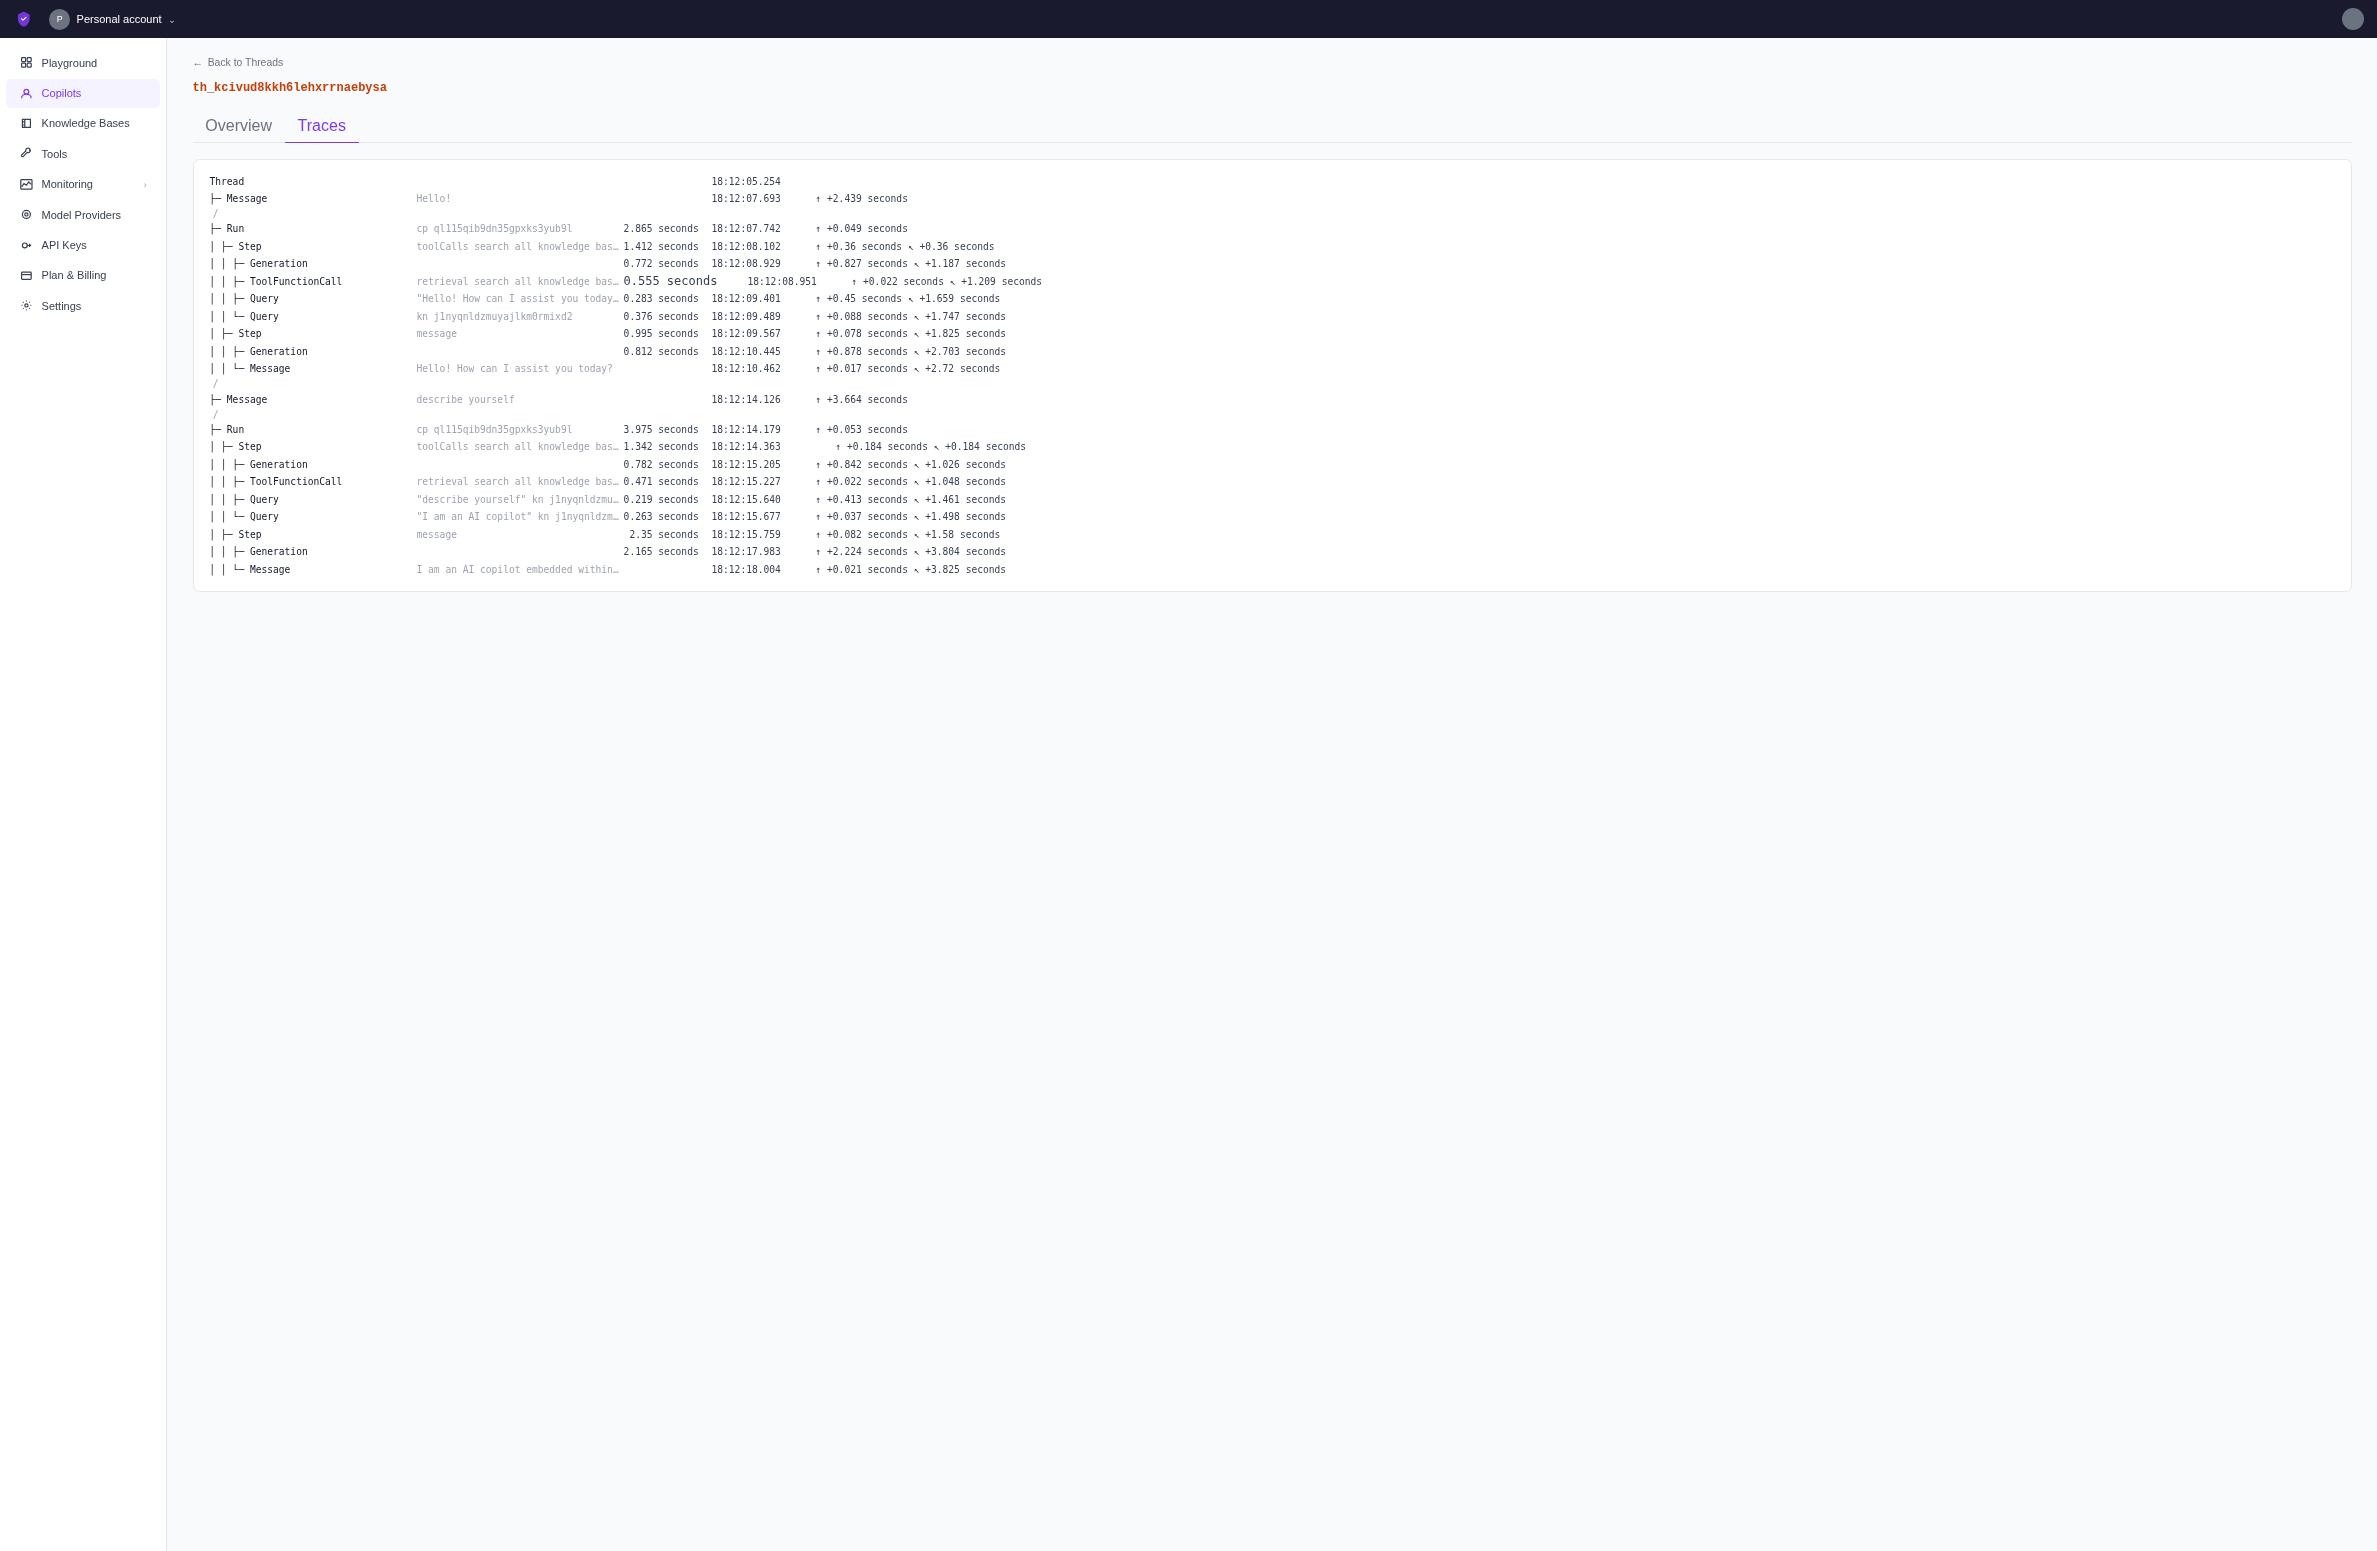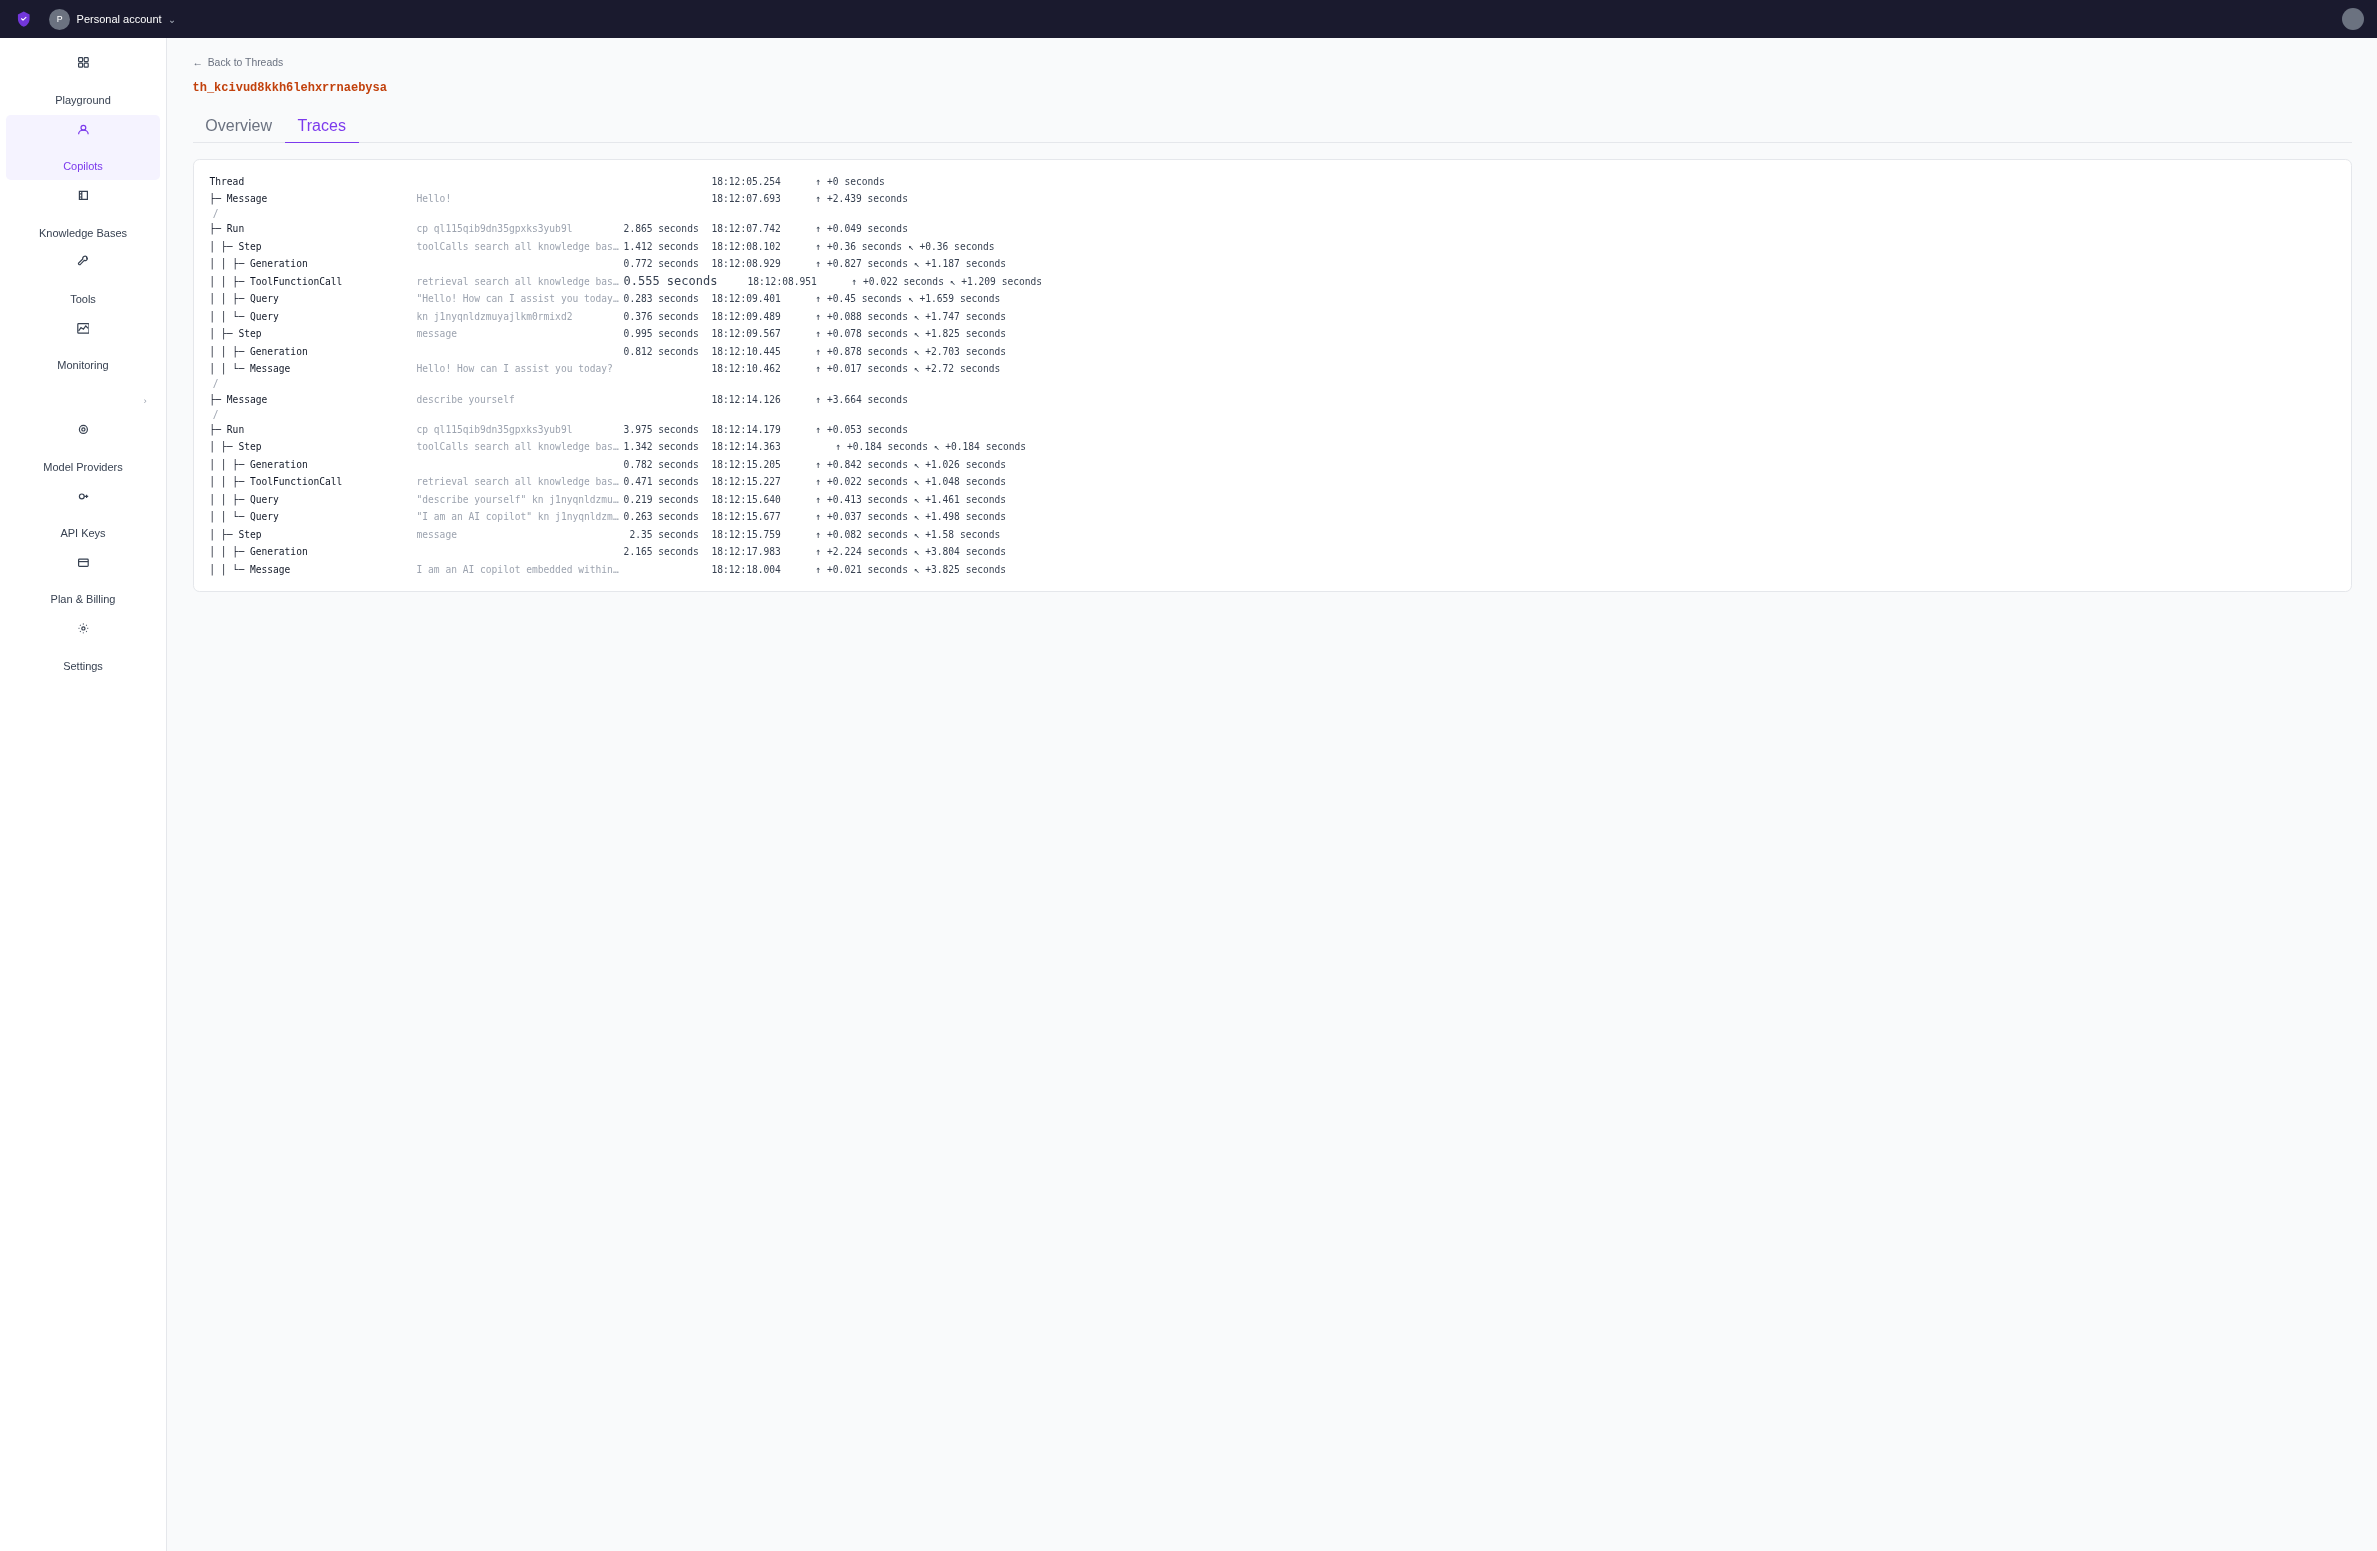--- a/index.html
+++ b/index.html
@@ -51,28 +51,27 @@
       background: #fff;
       border-right: 0.8px solid #e5e7eb;
       display: flex;
       flex-direction: column;
       padding: 9.6px 0;
       flex-shrink: 0;
     }
     .sidebar-item {
       display: flex;
       align-items: center;
-      gap: 24px;
+      gap: 8px;
       padding: 7.2px 12.8px;
       font-size: 11px;
       color: #374151;
       cursor: pointer;
       border-radius: 4.8px;
       margin: 0.8px 6.4px;
-      flex-direction: column;
     }
     .sidebar-item.active { color: #7c3aed; background: #f5f3ff; }
     .sidebar-item-icon { width: 14.4px; height: 14.4px; display: flex; align-items: center; justify-content: center; flex-shrink: 0; }
     .sidebar-item svg { width: 12.8px; height: 12.8px; }
     .sidebar-chevron { margin-left: auto; color: #9ca3af; font-size: 9.6px; }
 
     
     .main {
       flex: 1;
       overflow-y: auto;
@@ -259,21 +258,20 @@
       <div class="tab active">Traces</div>
     </div>
 
     <div class="traces-panel">
       <div id="traces-container">
           <div style="display: flex; align-items: center; padding: 1.6px 0px; white-space: nowrap; min-height: 17.5px;">
     <span style="width:207px;flex-shrink:0;font-family:monospace;font-size:9.6px;color:#111827;">Thread</span>
     <span style="width:207px;flex-shrink:0;font-family:monospace;font-size:9.6px;color:#9ca3af;overflow:hidden;text-overflow:ellipsis;"></span>
     <span style="width:88px;flex-shrink:0;font-family:monospace;font-size:9.6px;color:#374151;text-align:right;padding-right:12.8px;"></span>
     <span style="width:104px;flex-shrink:0;font-family:monospace;font-size:9.6px;color:#374151;">18:12:05.254</span>
-    <span style="flex:1;font-family:monospace;font-size:9.6px;color:#374151;white-space:nowrap;">↑ +0 seconds</span>
   </div>
           <div style="display: flex; align-items: center; padding: 1.6px 0px; white-space: nowrap; min-height: 17.5px;">
     <span style="width:207px;flex-shrink:0;font-family:monospace;font-size:9.6px;color:#111827;">├─ Message</span>
     <span style="width:207px;flex-shrink:0;font-family:monospace;font-size:9.6px;color:#9ca3af;overflow:hidden;text-overflow:ellipsis;">Hello!</span>
     <span style="width:88px;flex-shrink:0;font-family:monospace;font-size:9.6px;color:#374151;text-align:right;padding-right:12.8px;"></span>
     <span style="width:104px;flex-shrink:0;font-family:monospace;font-size:9.6px;color:#374151;">18:12:07.693</span>
     <span style="flex:1;font-family:monospace;font-size:9.6px;color:#374151;white-space:nowrap;">↑ +2.439 seconds</span>
   </div>
           <div style="color: rgb(156, 163, 175); padding: 0.8px 0px 0.8px 3.2px; font-family: monospace; font-size: 9.6px;">/</div>
           <div style="display: flex; align-items: center; padding: 1.6px 0px; white-space: nowrap; min-height: 17.5px;">

